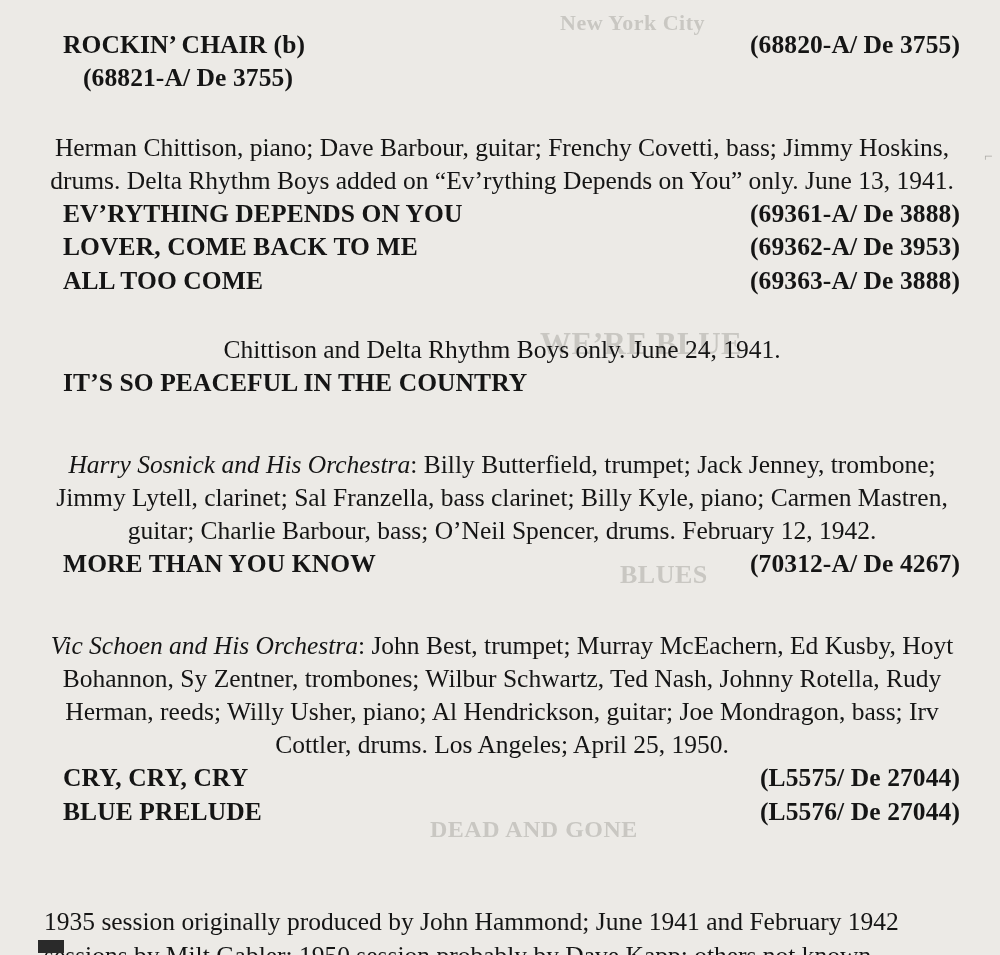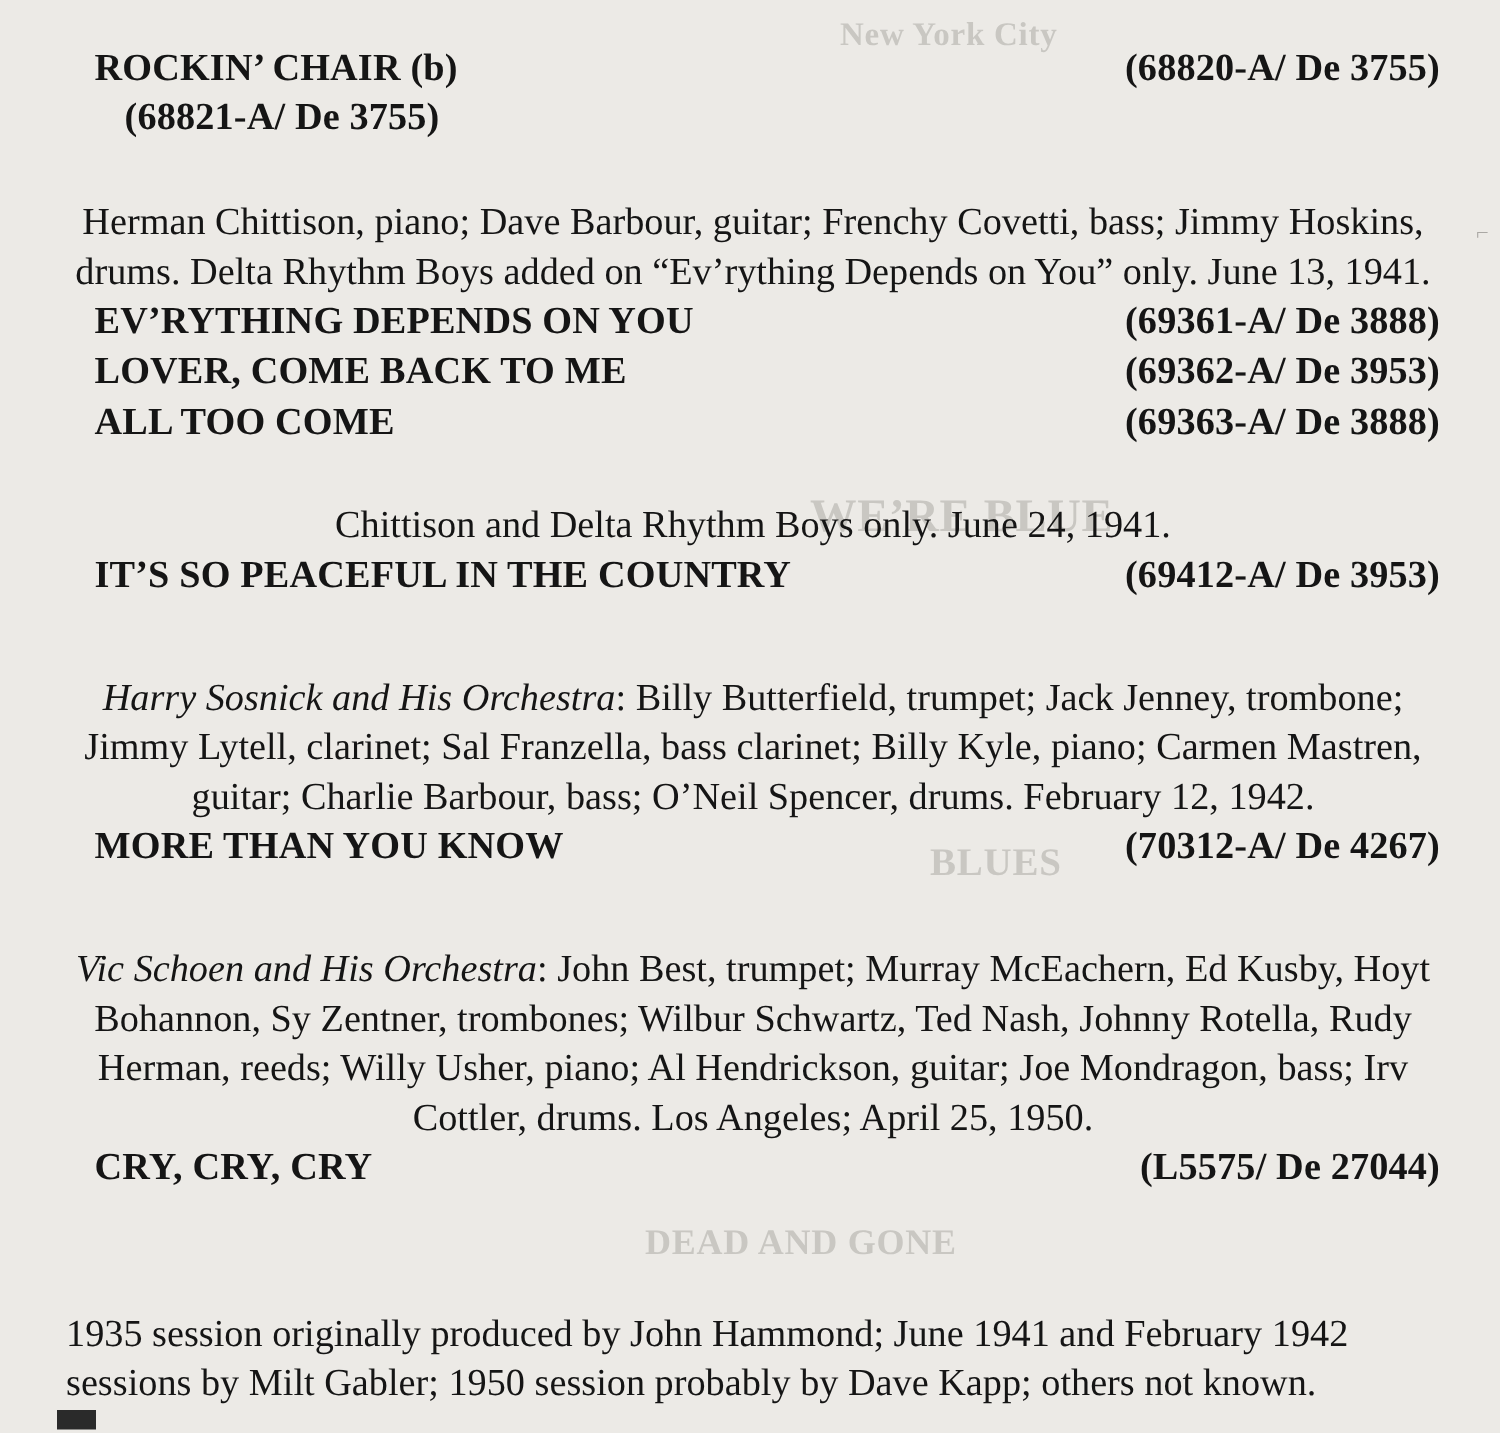--- a/index.html
+++ b/index.html
@@ -126,21 +126,20 @@
       <span class="matrix">(69363-A/ De 3888)</span>
     </div>
   </div>
 
   <div class="gap-sm"></div>
 
   <div class="block">
     <p class="para">Chittison and Delta Rhythm Boys only. June 24, 1941.</p>
     <div class="track">
       <span class="title">IT’S SO PEACEFUL IN THE COUNTRY</span>
-      <span class="matrix">(69412-A/ De 3953)</span>
     </div>
   </div>
 
   <div class="gap-md"></div>
 
   <div class="block">
     <p class="para"><span class="lead-italic">Harry Sosnick and His Orchestra</span><span>: Billy Butterfield, trumpet; Jack Jenney, trombone; Jimmy Lytell, clarinet; Sal Franzella, bass clarinet; Billy Kyle, piano; Carmen Mastren, guitar; Charlie Barbour, bass; O’Neil Spencer, drums. February 12, 1942.</span></p>
     <div class="track">
       <span class="title">MORE THAN YOU KNOW</span>
       <span class="matrix">(70312-A/ De 4267)</span>
@@ -148,20 +147,24 @@
   </div>
 
   <div class="gap-md"></div>
 
   <div class="block">
     <p class="para"><span class="lead-italic">Vic Schoen and His Orchestra</span><span>: John Best, trumpet; Murray McEachern, Ed Kusby, Hoyt Bohannon, Sy Zentner, trombones; Wilbur Schwartz, Ted Nash, Johnny Rotella, Rudy Herman, reeds; Willy Usher, piano; Al Hendrickson, guitar; Joe Mondragon, bass; Irv Cottler, drums. Los Angeles; April 25, 1950.</span></p>
     <div class="track">
       <span class="title">CRY, CRY, CRY</span>
       <span class="matrix">(L5575/ De 27044)</span>
     </div>
+    <div class="track">
+      <span class="title">BLUE PRELUDE</span>
+      <span class="matrix">(L5576/ De 27044)</span>
+    </div>
   </div>
 
   <div class="gap-lg"></div>
 
   <p class="notes">1935 session originally produced by John Hammond; June 1941 and February 1942 sessions by Milt Gabler; 1950 session probably by Dave Kapp; others not known.</p>
 
 </div>
 
 <div class="corner-mark"></div>
 <div class="edge-mark">⌐</div>

